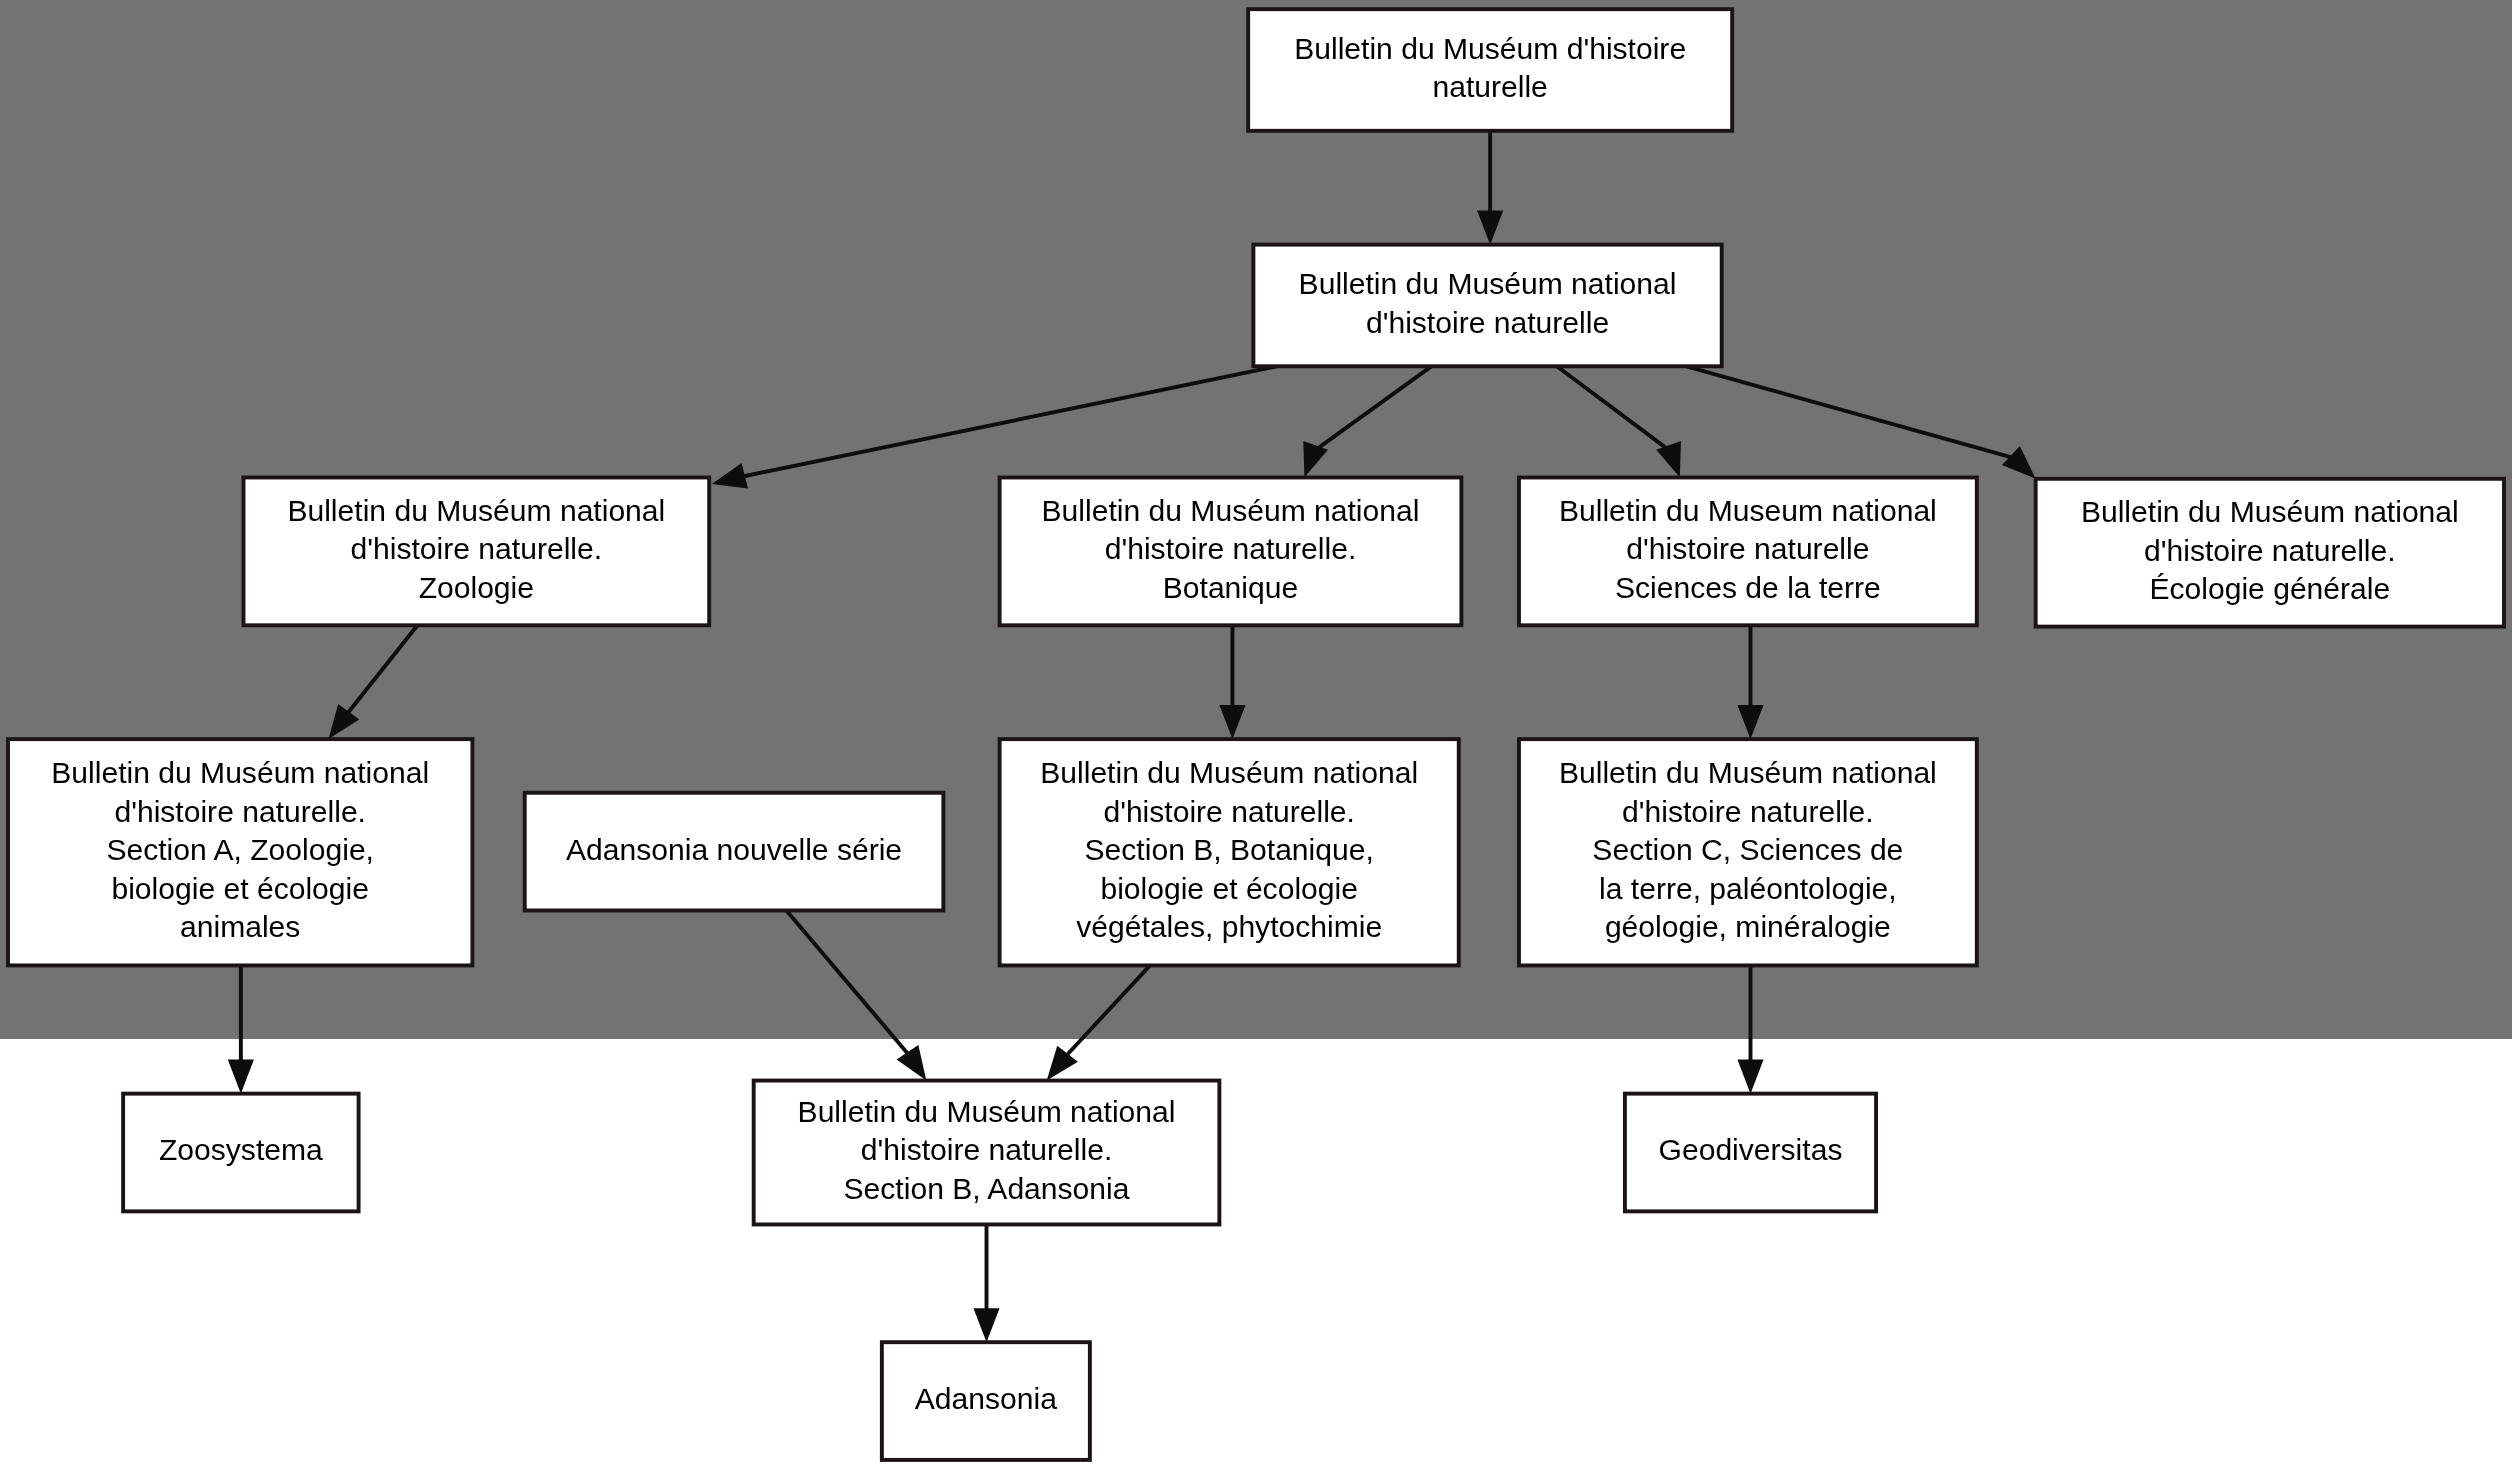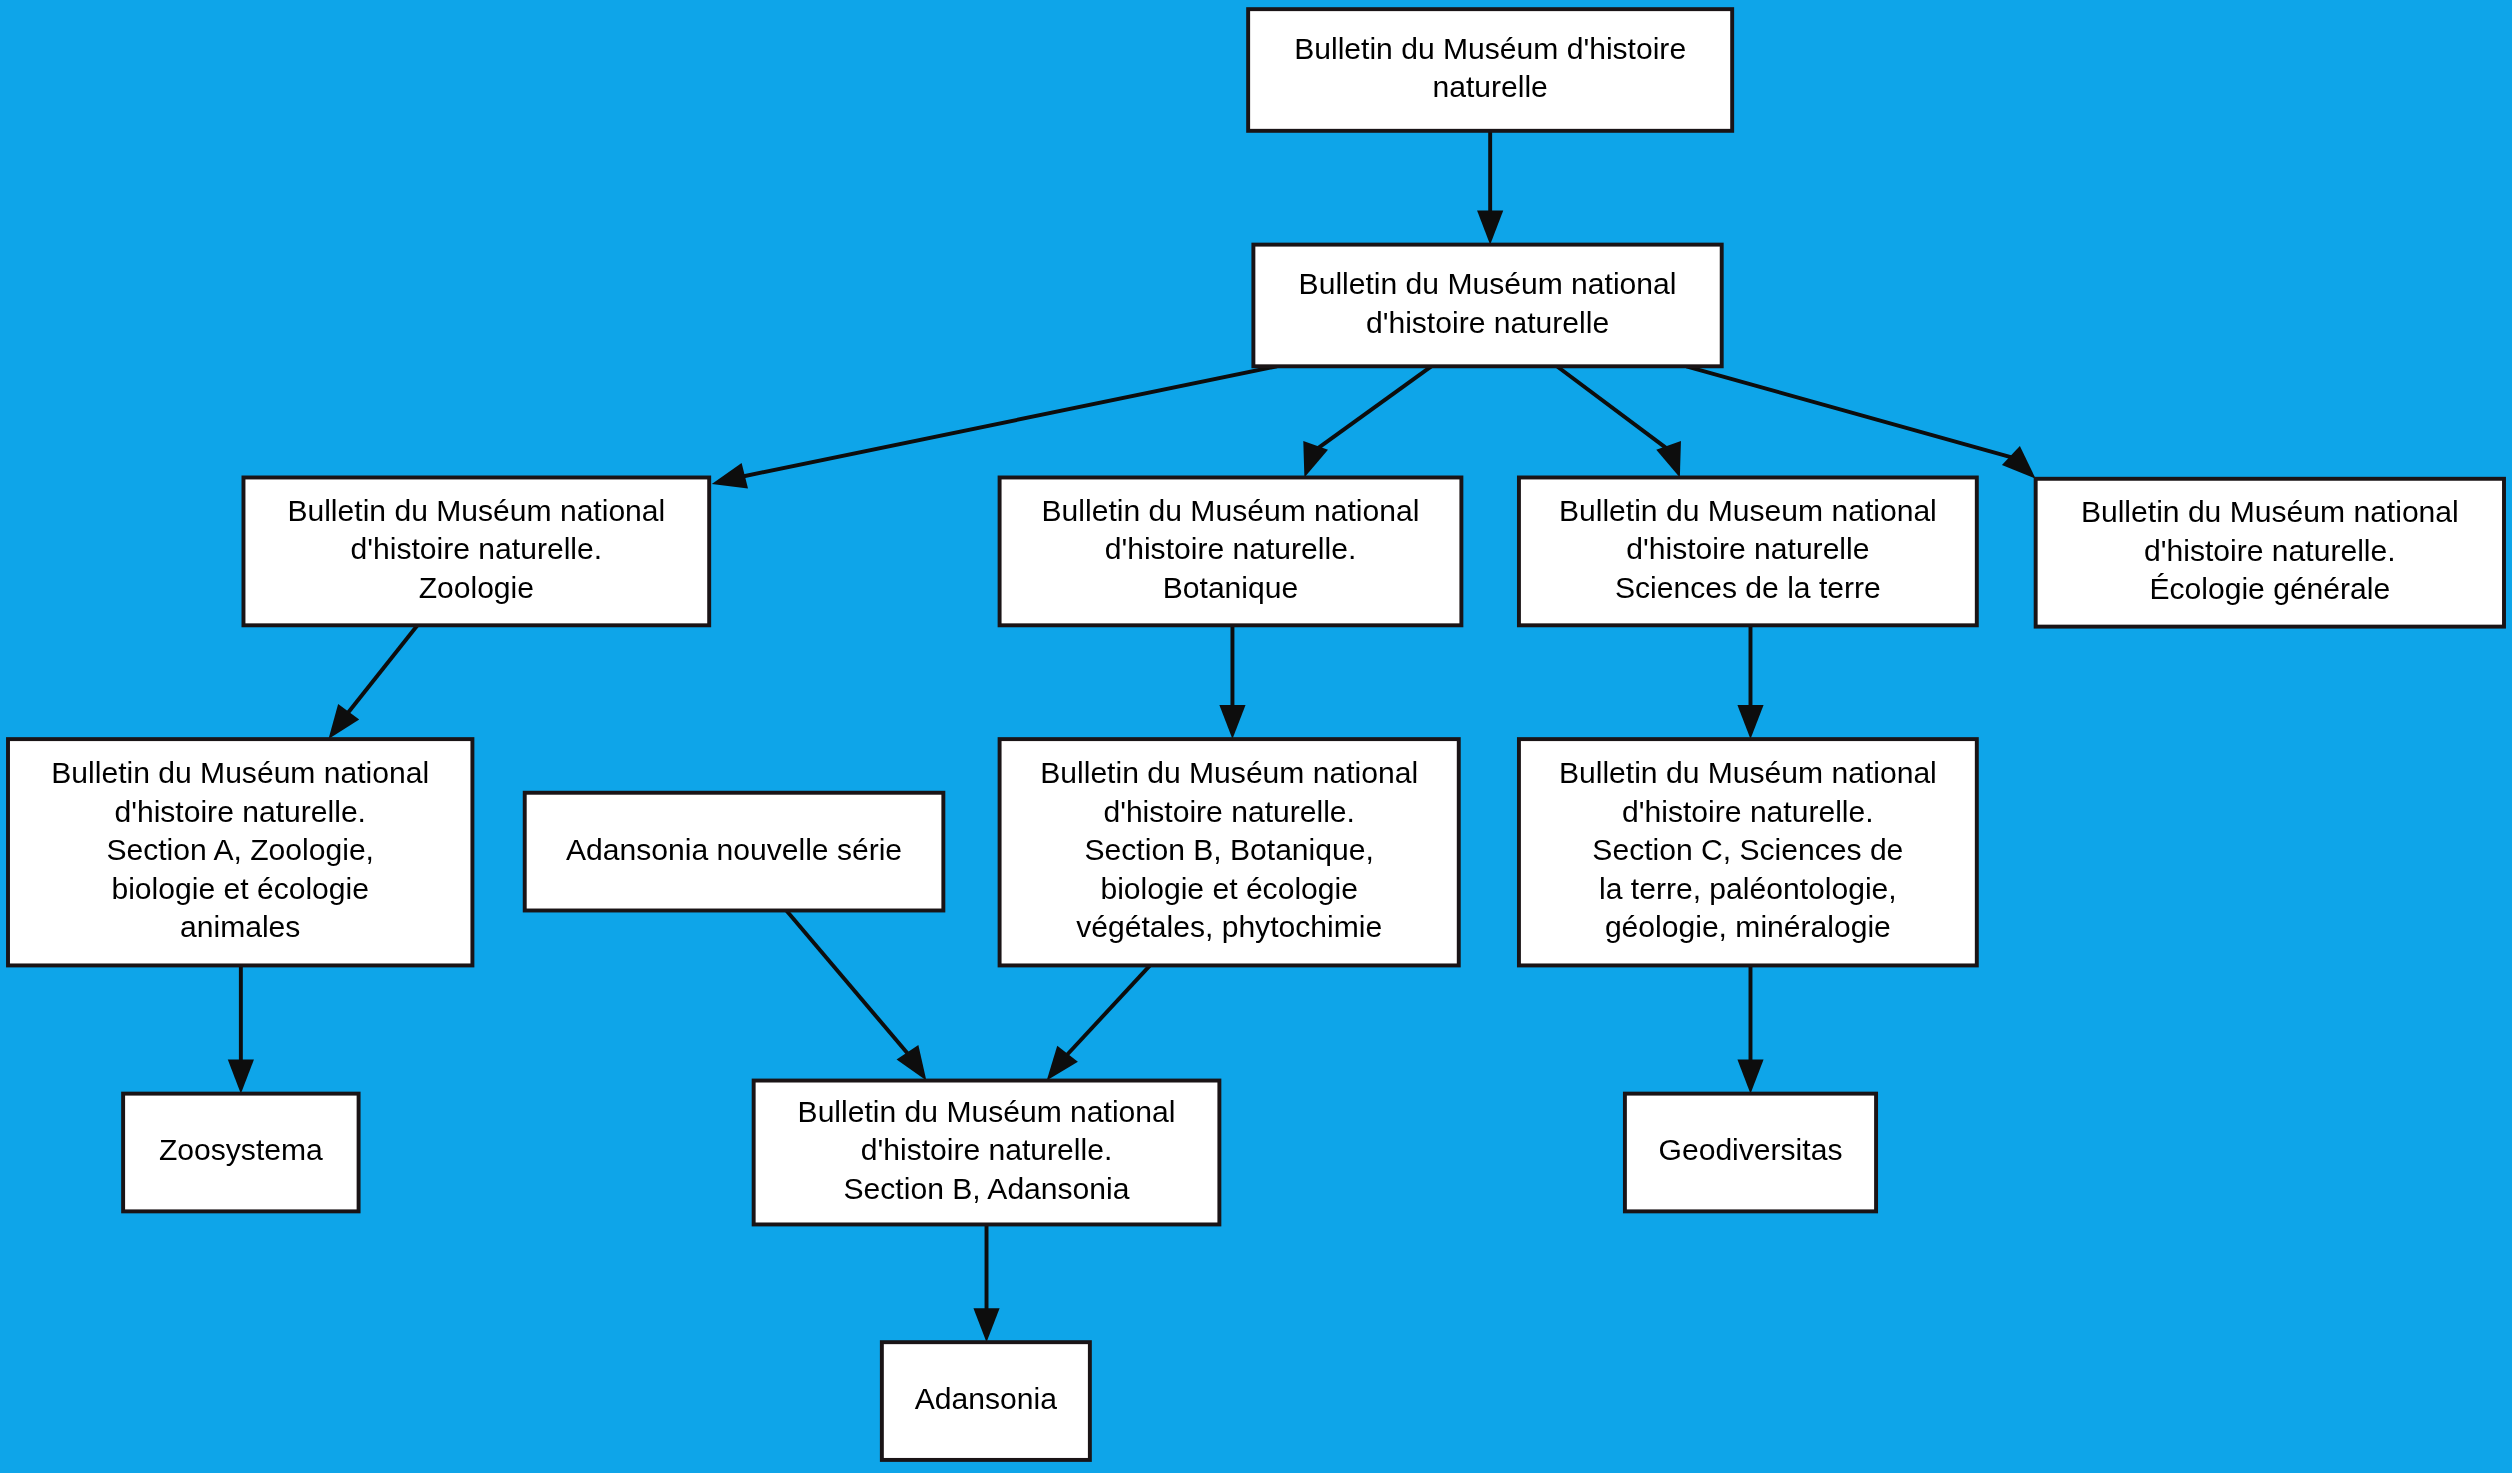--- a/index.html
+++ b/index.html
@@ -10,22 +10,22 @@
   }
   body {
     width: 2512px;
     height: 1473px;
     font-family: "Liberation Sans", sans-serif;
     overflow: hidden;
   }
   #diagram-root {
     position: relative;
     width: 2512px;
-    height: 1473px;
-    background: #0ea5e9;
+    height: 1039px;
+    background: #737373;
   }
   svg.diagram-canvas {
     position: absolute;
     top: 0;
     left: 0;
     width: 2512px;
     height: 1473px;
     display: block;
   }
   .node-box {

